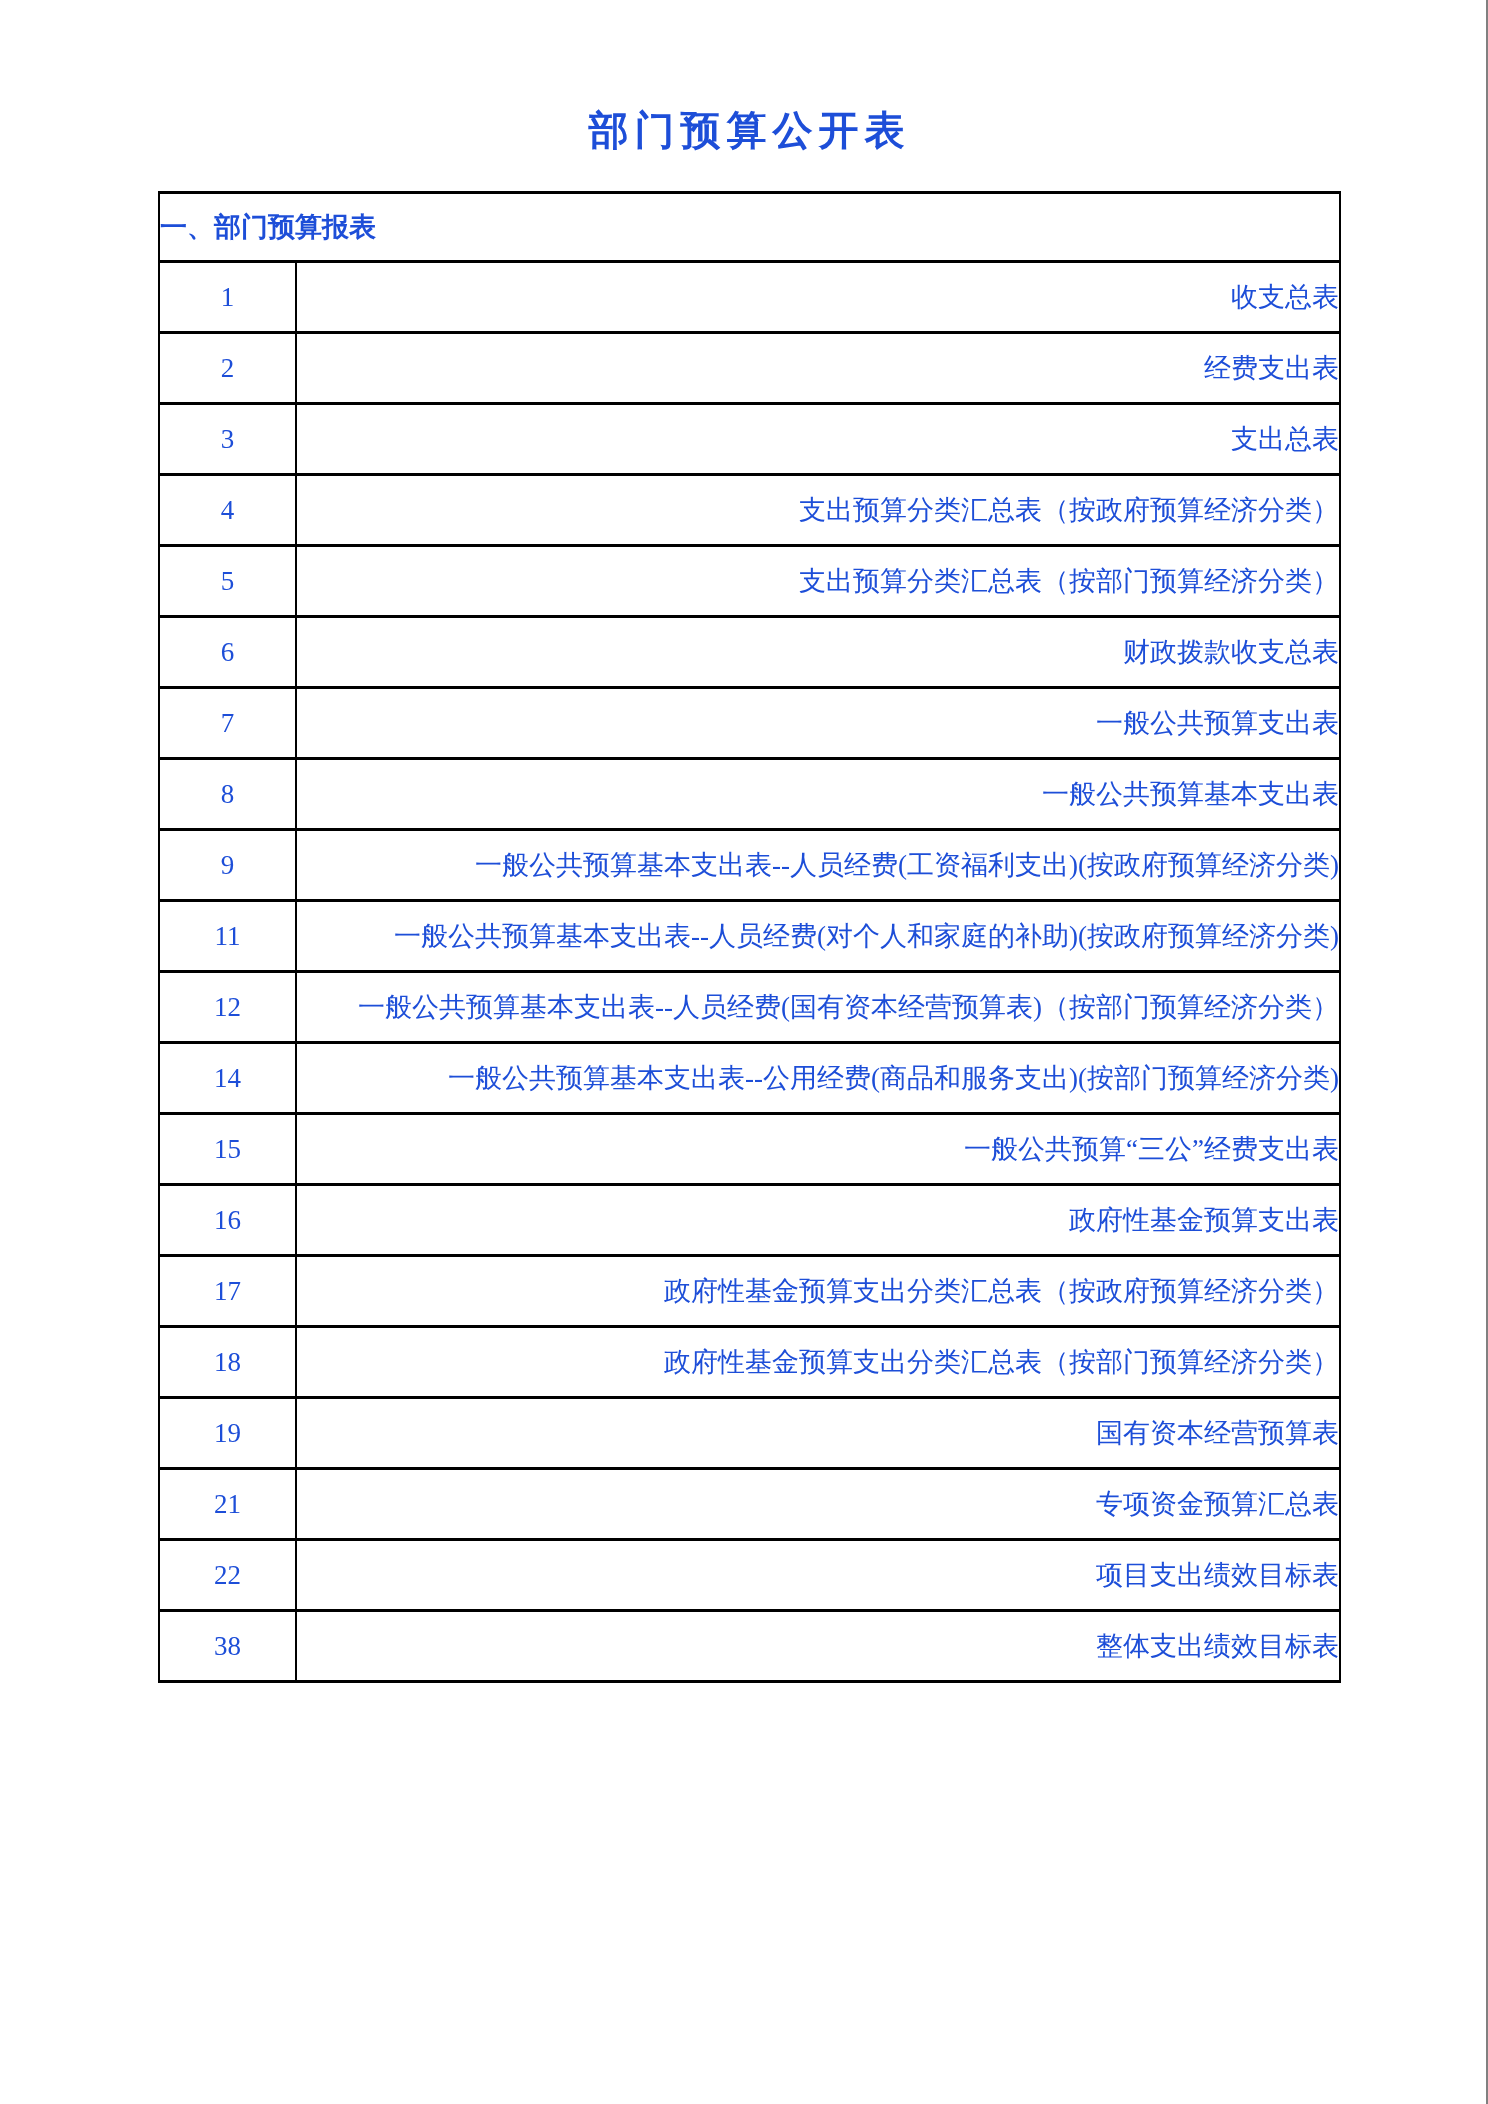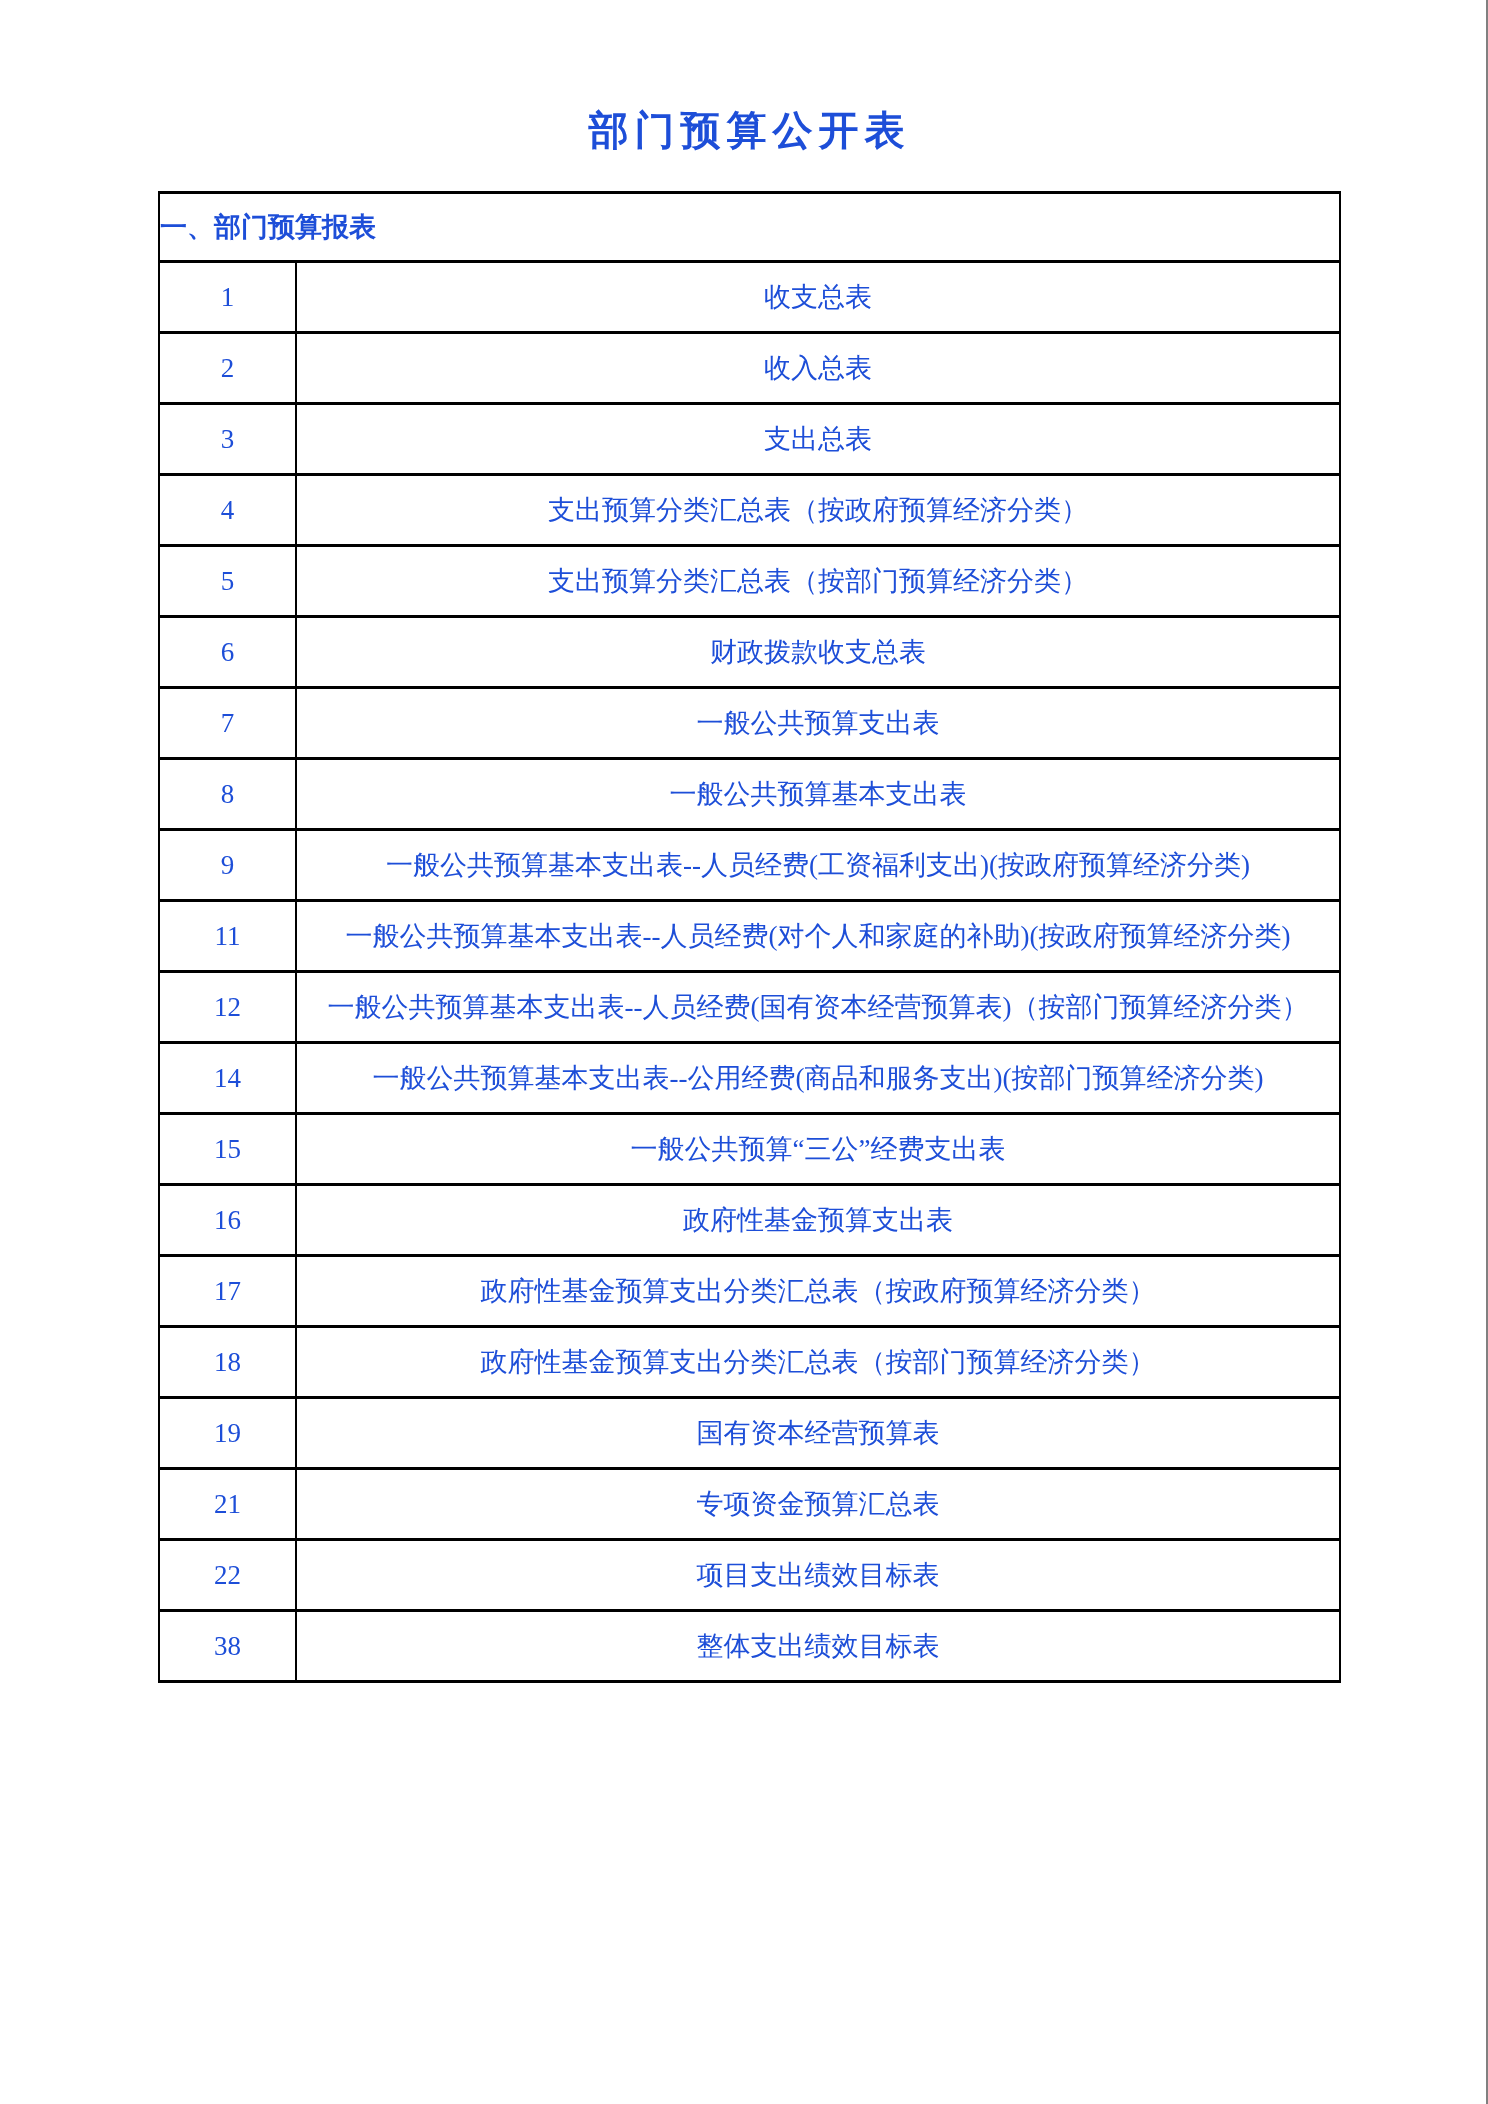--- a/index.html
+++ b/index.html
@@ -63,21 +63,21 @@
     padding-left: 8px;
     text-align: left;
     margin-top: 29px;
   }
   tr.data-row td { height: 68px; }
   td.num {
     text-align: center;
     font-size: 26px;
   }
   td.name {
-    text-align: center;
+    text-align: right;
     padding-left: 10px;
     padding-right: 70px;
     word-break: break-all;
   }
 </style>
 </head>
 <body>
 
 <div class="page">
 
@@ -93,21 +93,21 @@
         <td class="section-header" colspan="2">一、部门预算报表</td>
       </tr>
 
   <tr class="data-row">
     <td class="num">1</td>
     <td class="name">收支总表</td>
   </tr>
 
   <tr class="data-row">
     <td class="num">2</td>
-    <td class="name">收入总表</td>
+    <td class="name">经费支出表</td>
   </tr>
 
   <tr class="data-row">
     <td class="num">3</td>
     <td class="name">支出总表</td>
   </tr>
 
   <tr class="data-row">
     <td class="num">4</td>
     <td class="name">支出预算分类汇总表（按政府预算经济分类）</td>

